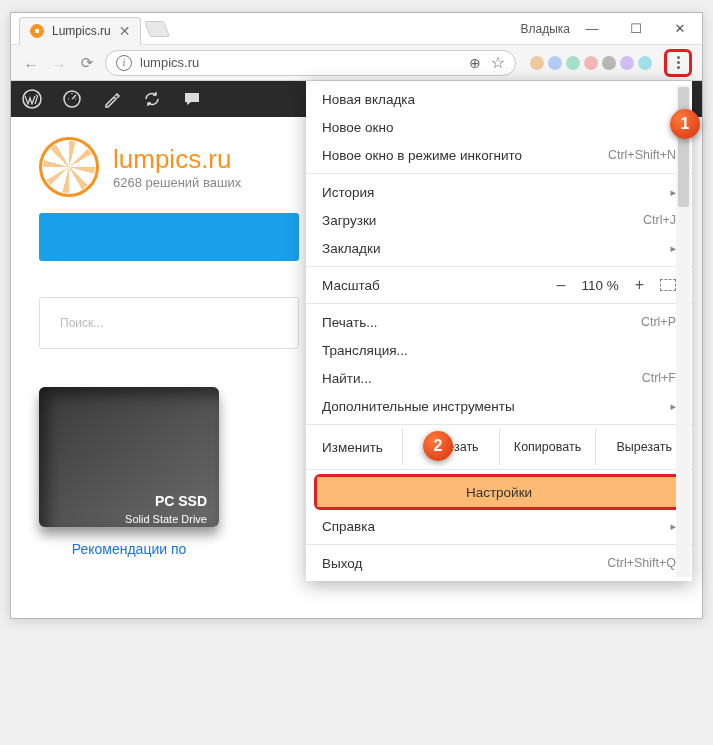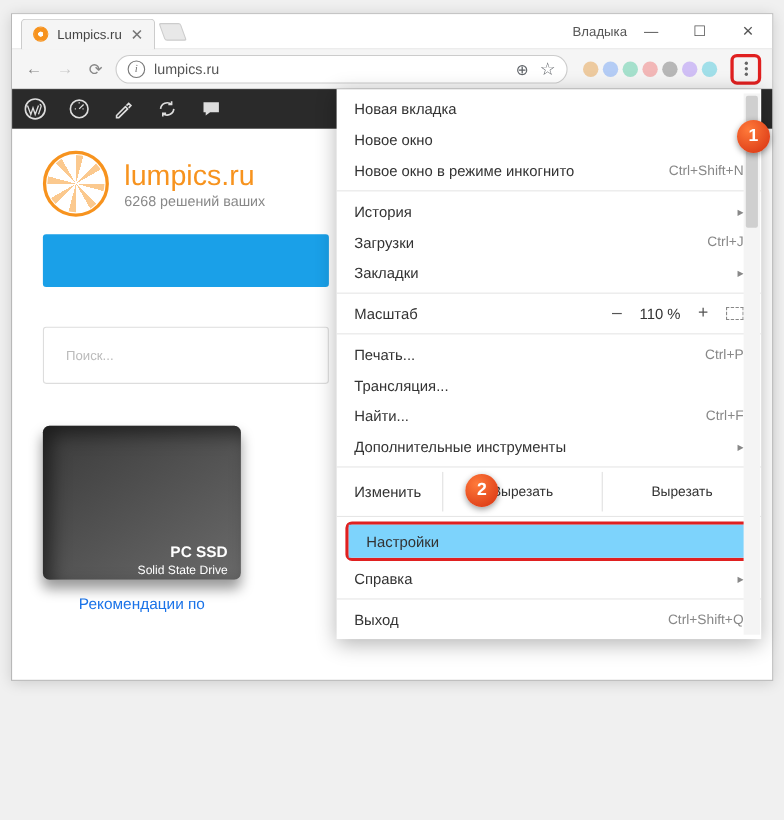--- a/index.html
+++ b/index.html
@@ -58,21 +58,21 @@
   .menu { position: absolute; top: 68px; right: 10px; width: 386px; background: #fff; box-shadow: 0 4px 18px rgba(0,0,0,.3); font-size: 13.5px; color: #333; z-index: 20; padding: 4px 0; }
   .menu-item { display: flex; align-items: center; justify-content: space-between; padding: 6px 16px; height: 28px; }
   .menu-shortcut { color: #888; font-size: 12.5px; }
   .menu-sep { height: 1px; background: #e6e6e6; margin: 4px 0; }
   .zoom-row { display:flex; align-items:center; gap:12px; }
   .zoom-row .zbtn { color:#555; padding:0 4px; font-size:16px; }
   .zoom-full { width:16px; height:12px; border:1.5px dashed #888; }
   .edit-row { display:flex; align-items:center; padding:0 0 0 16px; height:36px; }
   .edit-row .ed-label { width:80px; }
   .edit-row .ed-btn { flex:1; text-align:center; border-left:1px solid #e0e0e0; height:100%; display:flex; align-items:center; justify-content:center; font-size:12.5px; }
-  .menu-item.highlighted { background:#7dd3fc; }
+  .menu-item.highlighted { background:#fdba74;justify-content:center; }
   .settings-box { border:3px solid #e02020; border-radius:6px; margin:2px 8px; }
   .settings-box .menu-item { height:30px; }
   .arrow { color:#888; font-size:11px; }
   
   .callout { position:absolute; width:30px; height:30px; background: radial-gradient(circle at 35% 30%, #ff7a3a, #d63010); border-radius:50%; color:#fff; font-weight:700; font-size:16px; display:flex; align-items:center; justify-content:center; box-shadow: 0 2px 6px rgba(0,0,0,.4); z-index:30; }
   .callout.c1 { top: 96px; right: 2px; }
   .callout.c2 { top: 418px; left: 412px; }
   .menu-scrollbar { position:absolute; right:1px; top:4px; bottom:4px; width:15px; background:#f4f4f4; }
   .menu-scrollbar-thumb { position:absolute; left:2px; right:2px; top:2px; height:120px; background:#cfcfcf; border-radius:2px; }
 </style>
@@ -239,20 +239,21 @@
         <span class="menu-shortcut">Ctrl+F</span>
       </div>
     <div class="menu-item">
         <span>Дополнительные инструменты</span>
         <span class="arrow">▸</span>
       </div>
     <div class="menu-sep"></div>
     <div class="edit-row">
       <span class="ed-label">Изменить</span>
       <span class="ed-btn">Вырезать</span>
+      <span class="ed-btn">Копировать</span>
       <span class="ed-btn">Вырезать</span>
     </div>
     <div class="menu-sep"></div>
     <div class="settings-box">
       <div class="menu-item highlighted">
           <span>Настройки</span>
         </div>
     </div>
     <div class="menu-item">
         <span>Справка</span>

